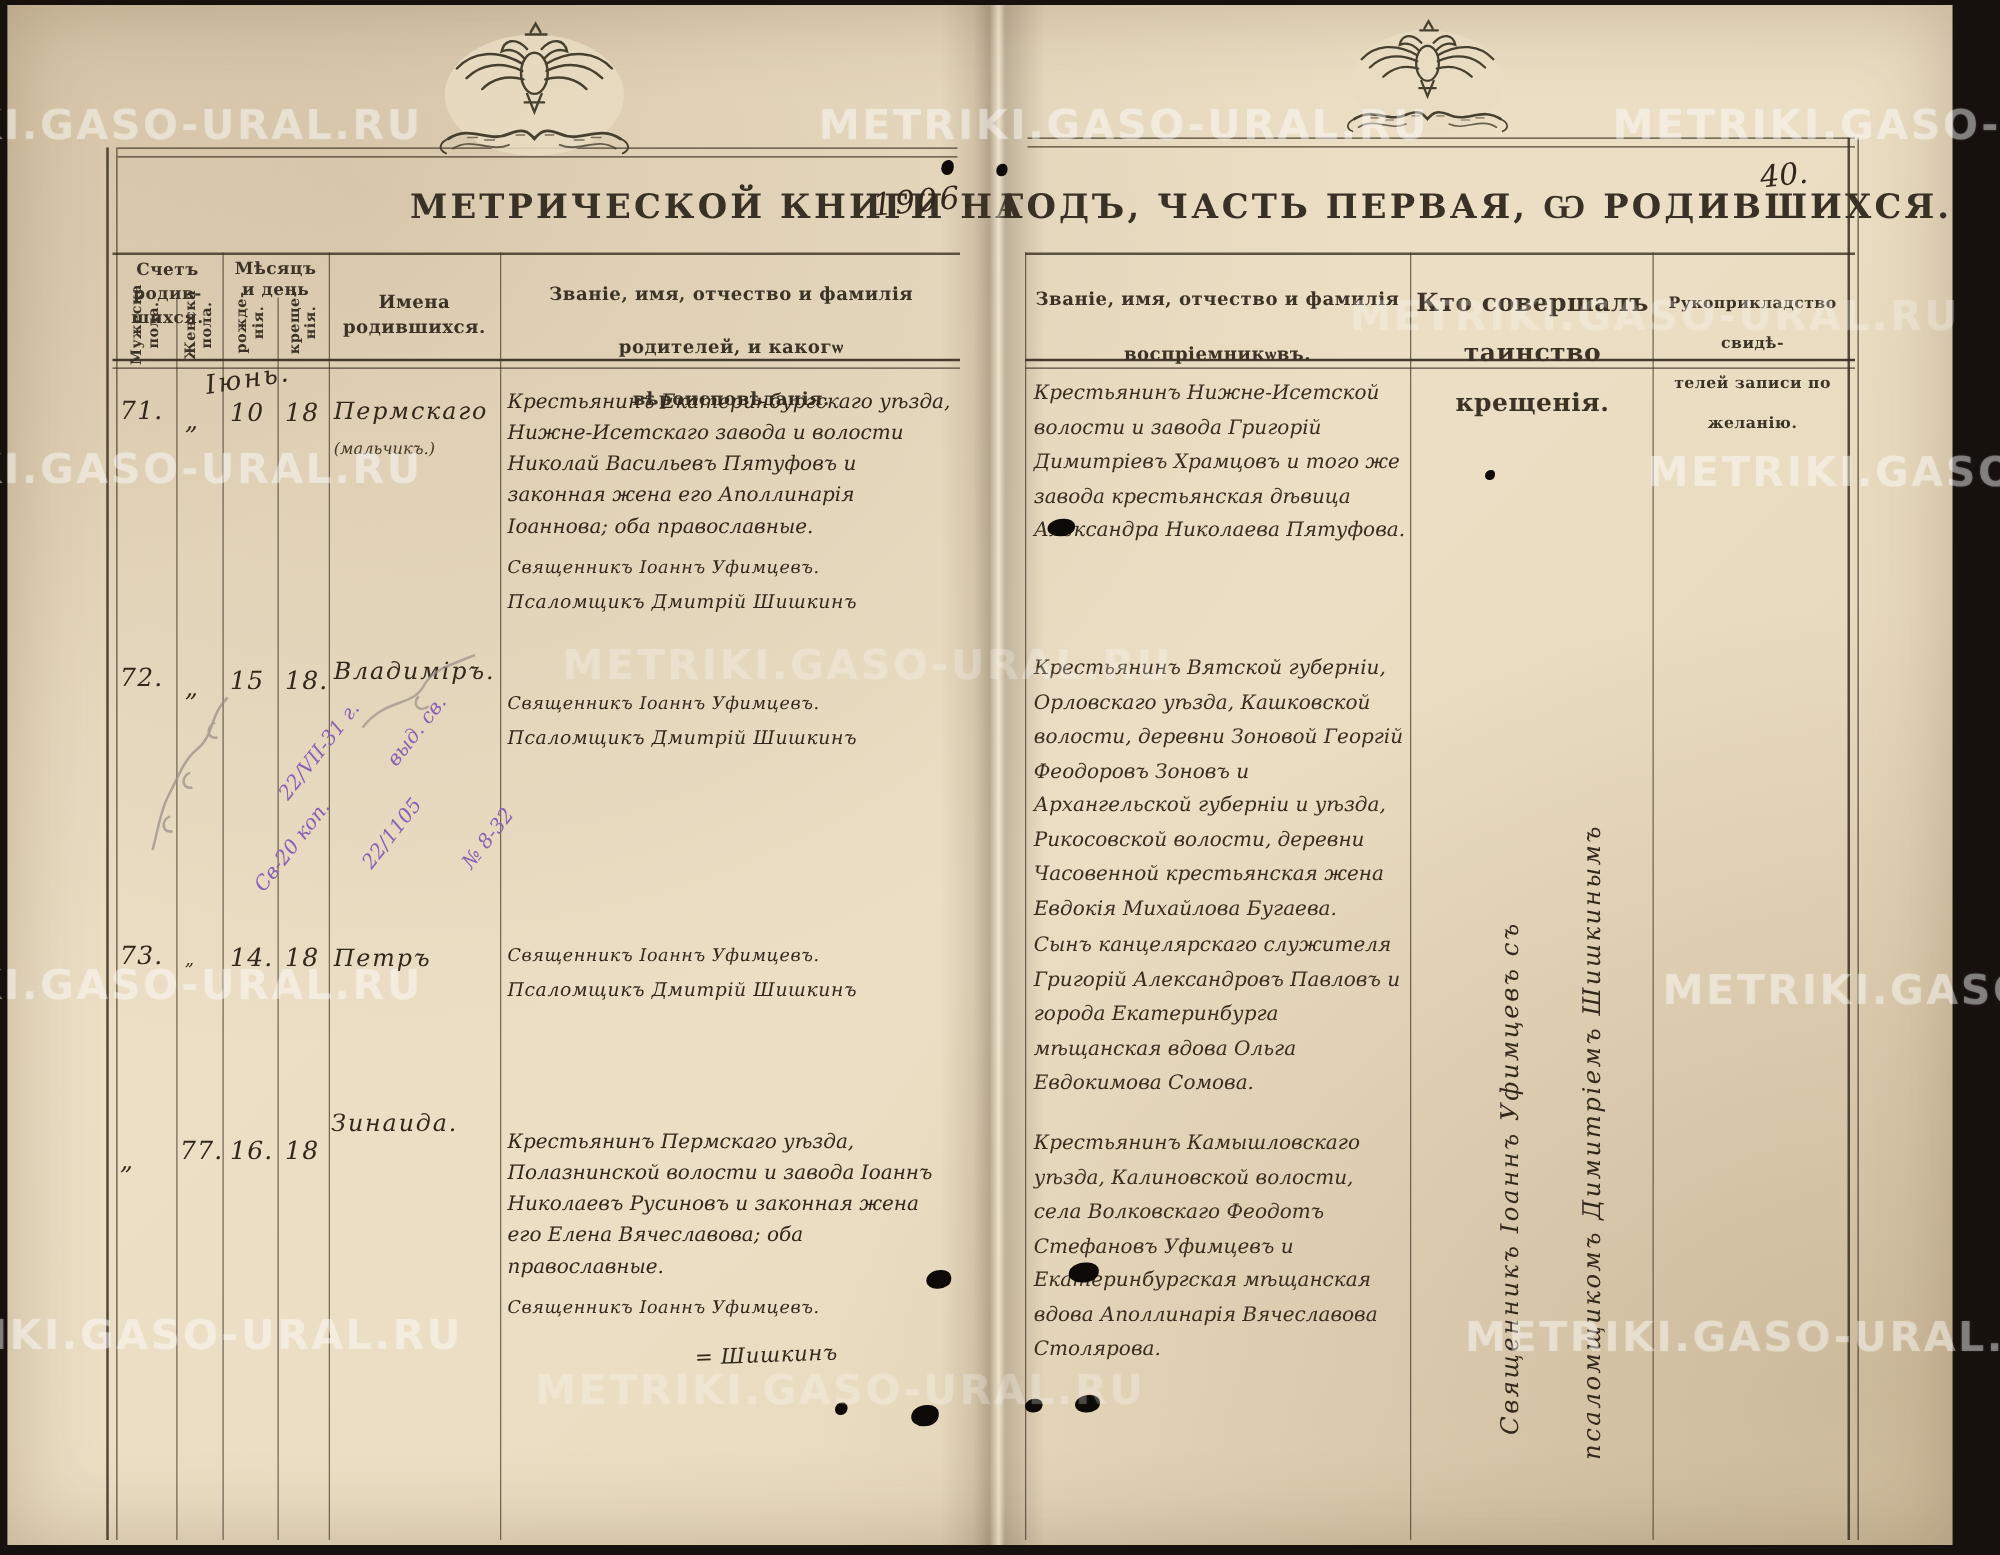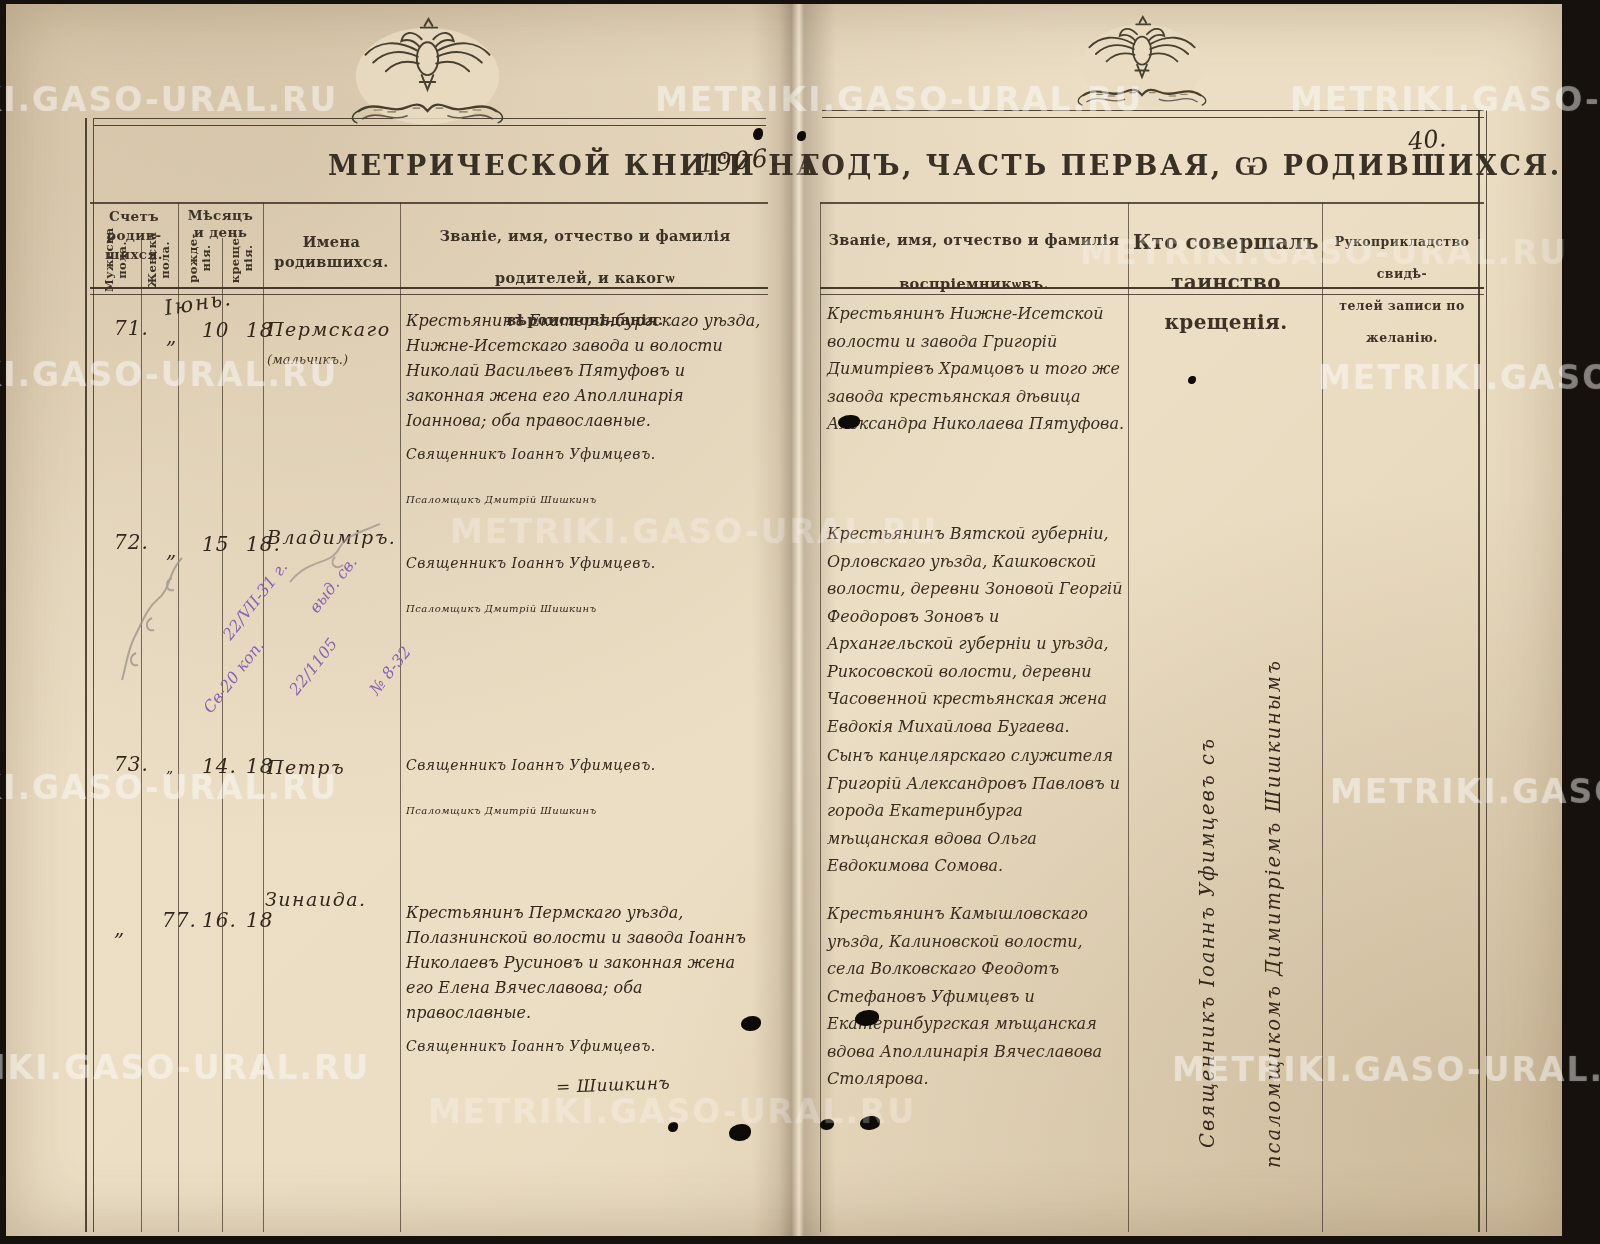--- a/index.html
+++ b/index.html
@@ -35,27 +35,27 @@
     z-index:20;letter-spacing:0.4px;
   }
   .rot{transform:rotate(-90deg);}
   .title{
     font-weight:bold;color:#3a3126;font-size:27px;letter-spacing:2.5px;z-index:20;white-space:nowrap;
   }
   
   .hw{
     font-style:italic;color:#32271b;z-index:20;
   }
-  .num{font-size:20px;letter-spacing:1px;margin-left:18px;}
+  .num{font-size:20px;letter-spacing:1px;}
   .name{font-size:19px;letter-spacing:1.5px;}
   .note{font-size:13px;color:#443827;}
   .parents{font-size:16px;line-height:25px;}
   .godp{font-size:16px;line-height:27.5px;color:#392d20;}
   .sig{font-size:14px;margin-top:9px;letter-spacing:0.5px;}
-  .sig2{font-size:10px;margin-top:20px;}
+  .sig2{font-size:15px;margin-top:2px;}
   .sig3{font-size:17px;margin-left:150px;margin-top:12px;transform:rotate(-2deg);}
   .vertsig{
     transform:rotate(-90deg);transform-origin:0 0;height:40px;
     font-style:italic;font-size:19.5px;letter-spacing:2px;color:#33281c;z-index:20;white-space:nowrap;
   }
   .purple{font-style:italic;color:#8a62b3;font-size:16px;z-index:25;white-space:nowrap;transform:rotate(-52deg);}
   
   .wm{
     font-family:"DejaVu Sans","Liberation Sans",sans-serif;
     font-weight:bold;font-size:33px;letter-spacing:2px;color:rgba(255,255,255,0.38);

